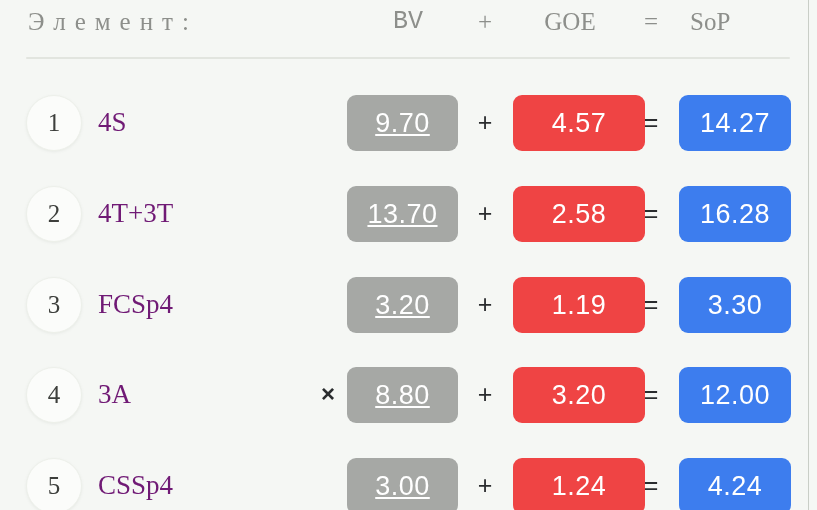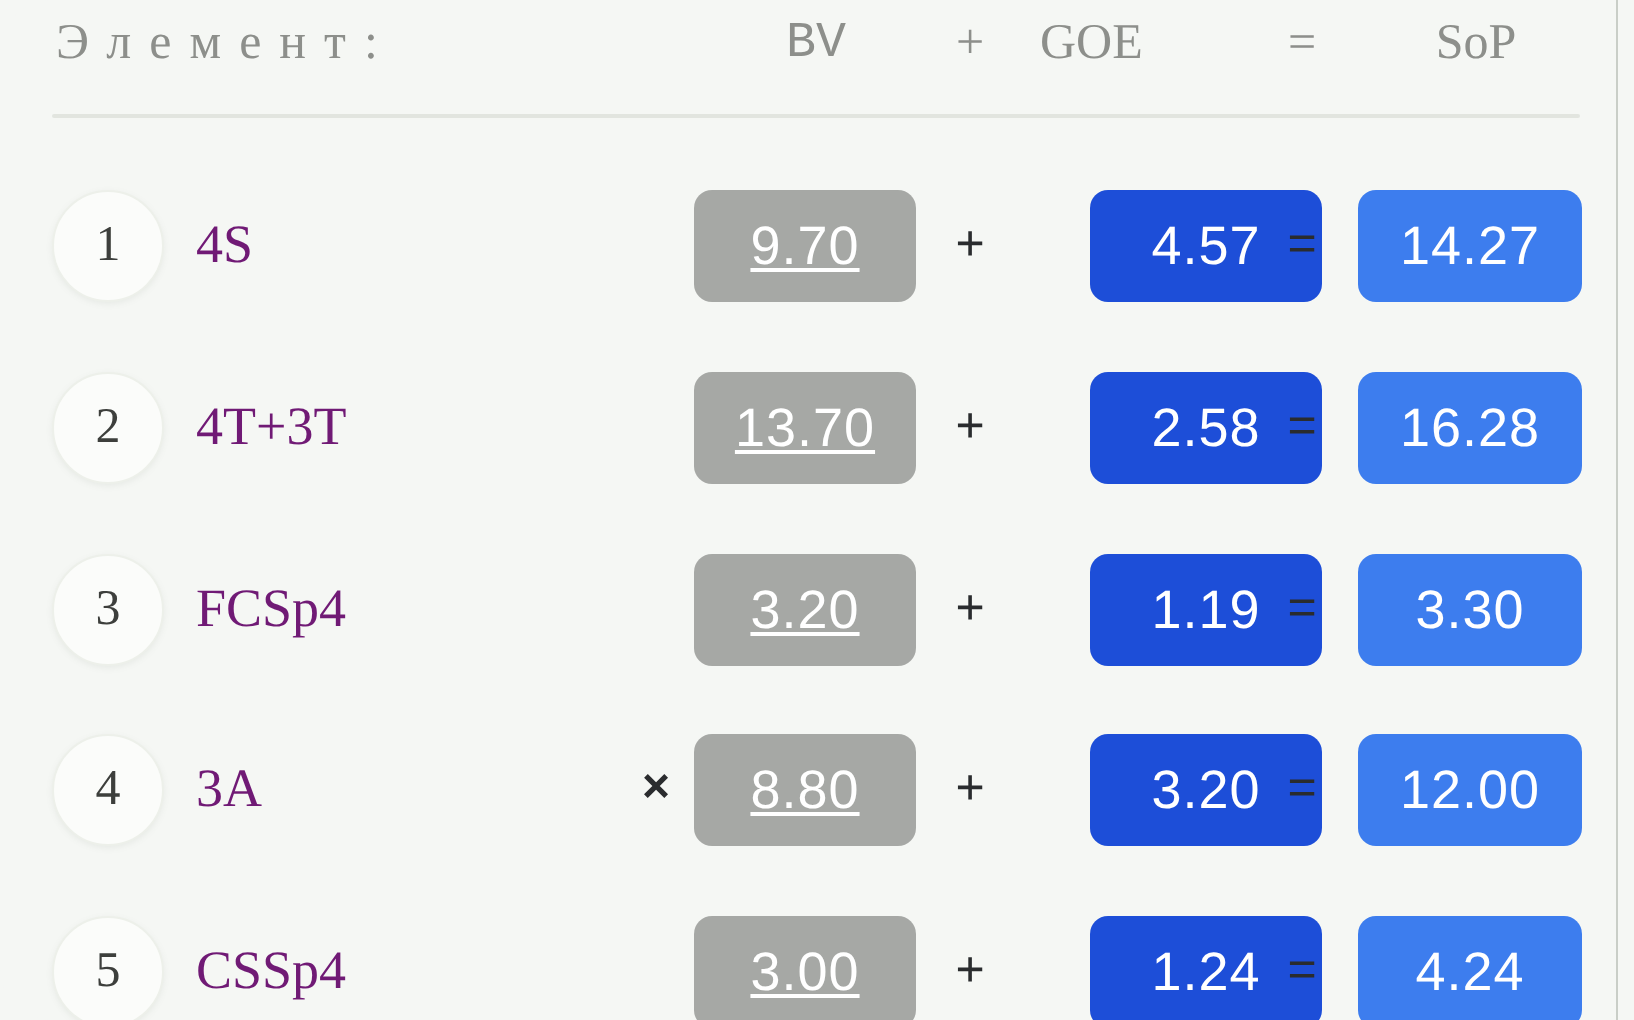--- a/index.html
+++ b/index.html
@@ -47,23 +47,23 @@
     font-size: 25px;
     line-height: 36px;
     white-space: nowrap;
   }
   #hdr-element {
     left: 28px;
     letter-spacing: 9px;
   }
   #hdr-bv   { left: 360px; width: 96px; text-align: center; font-family: Liberation Mono, monospace; }
   #hdr-plus { left: 472px; width: 26px; text-align: center; }
-  #hdr-goe  { left: 520px; width: 100px; }
+  #hdr-goe  { left: 520px; width: 100px; text-align: center; }
   #hdr-eq   { left: 638px; width: 26px; text-align: center; }
-  #hdr-sop  { left: 690px; width: 96px; text-align: center; }
+  #hdr-sop  { left: 690px; width: 96px; }
 
   #header-divider {
     position: absolute;
     left: 26px;
     top: 57px;
     width: 764px;
     height: 2px;
     background: #e2e5df;
     border-radius: 1px;
   }
@@ -146,21 +146,21 @@
     border-radius: 9px;
     display: flex;
     align-items: center;
     justify-content: center;
     font-family: "Liberation Sans", sans-serif;
     font-size: 27px;
     color: #ffffff;
     letter-spacing: 0.5px;
   }
   .badge-bv  { left: 347px; width: 111px; background: #a6a8a5; text-decoration: underline; }
-  .badge-goe { left: 513px; width: 116px; background: #1d4ed8; margin-left: 32px; }
+  .badge-goe { left: 513px; width: 132px; background: #ef4444; }
   .badge-sop { left: 679px; width: 112px; background: #3d7dee; text-align: right; }
 </style>
 </head>
 <body>
 
 <div id="sheet">
 
   <div id="header-row">
     <div class="hdr" id="hdr-element">Элемент:</div>
     <div class="hdr" id="hdr-bv">BV</div>

